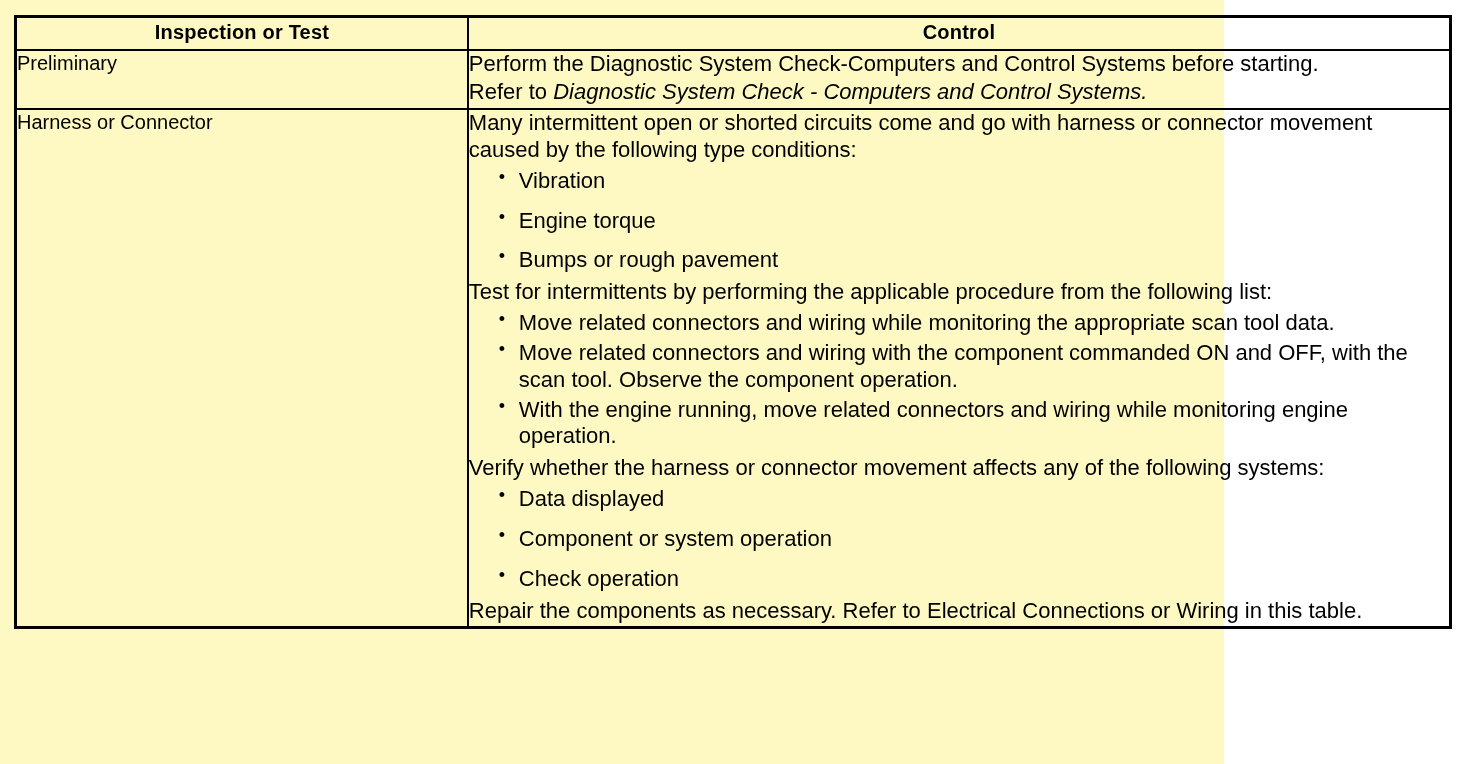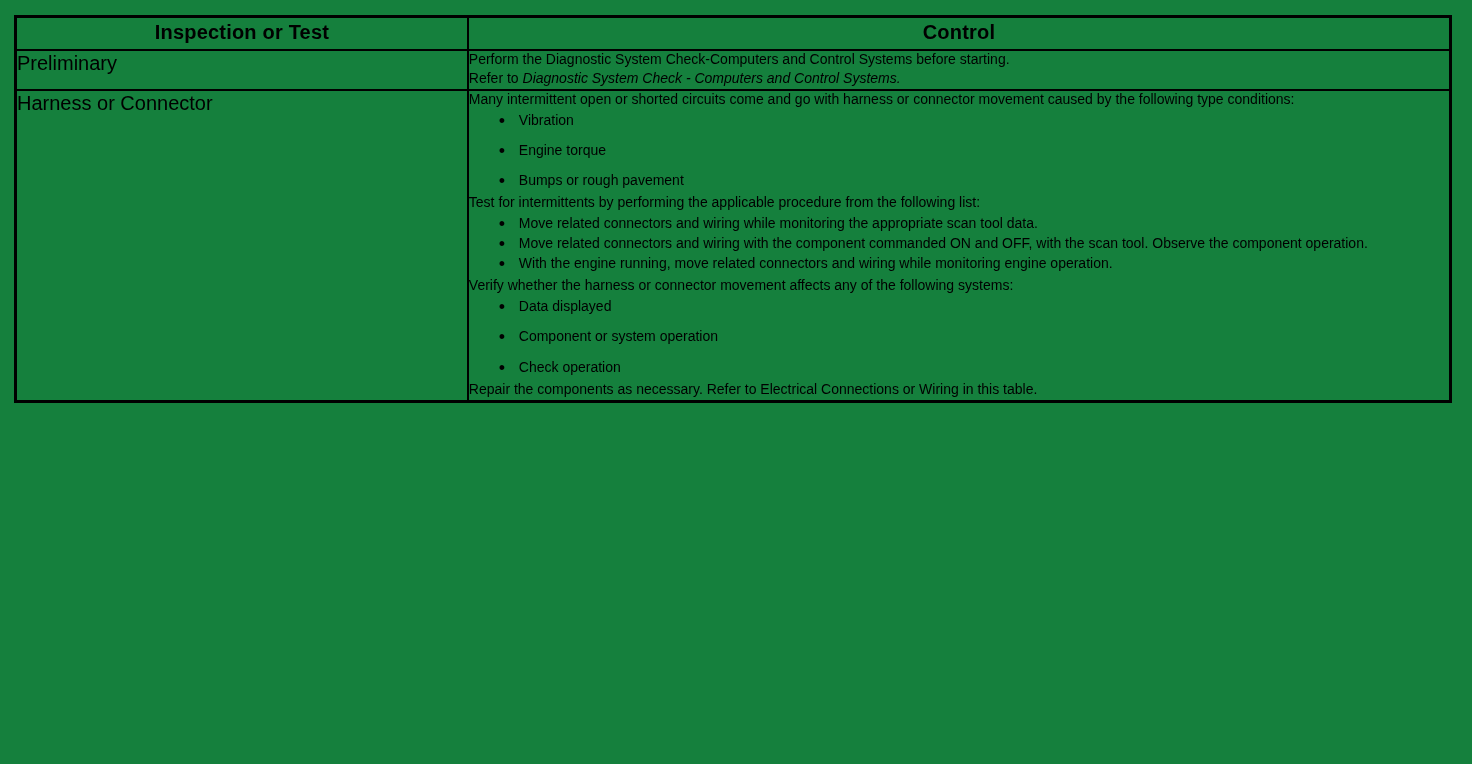--- a/index.html
+++ b/index.html
@@ -11,23 +11,23 @@
     width: 1472px;
     height: 764px;
     overflow: hidden;
     font-family: "Liberation Sans", sans-serif;
     color: #000000;
     -webkit-font-smoothing: none;
   }
 
   .page {
     position: relative;
-    width: 1472px;
+    width: 1224px;
     height: 764px;
-    background: #15803d;
+    background: #fef9c3;
   }
 
   
   .diag-table {
     position: absolute;
     left: 14px;
     top: 15px;
     width: 1438px;
     border-collapse: collapse;
     table-layout: fixed;
@@ -65,21 +65,21 @@
     white-space: nowrap;
   }
 
   
   .label-cell {
     font-size: 20px;
     padding: 8px 0 8px 18px;
     line-height: 1.2;
   }
   .action-cell {
-    font-size: 14px;
+    font-size: 22px;
     padding: 7px 14px 9px 12px;
     line-height: 1.22;
   }
 
   .para {
     margin: 0 0 2px 0;
     line-height: 1.22;
   }
   .para + .para { margin-top: 1px; }
 

